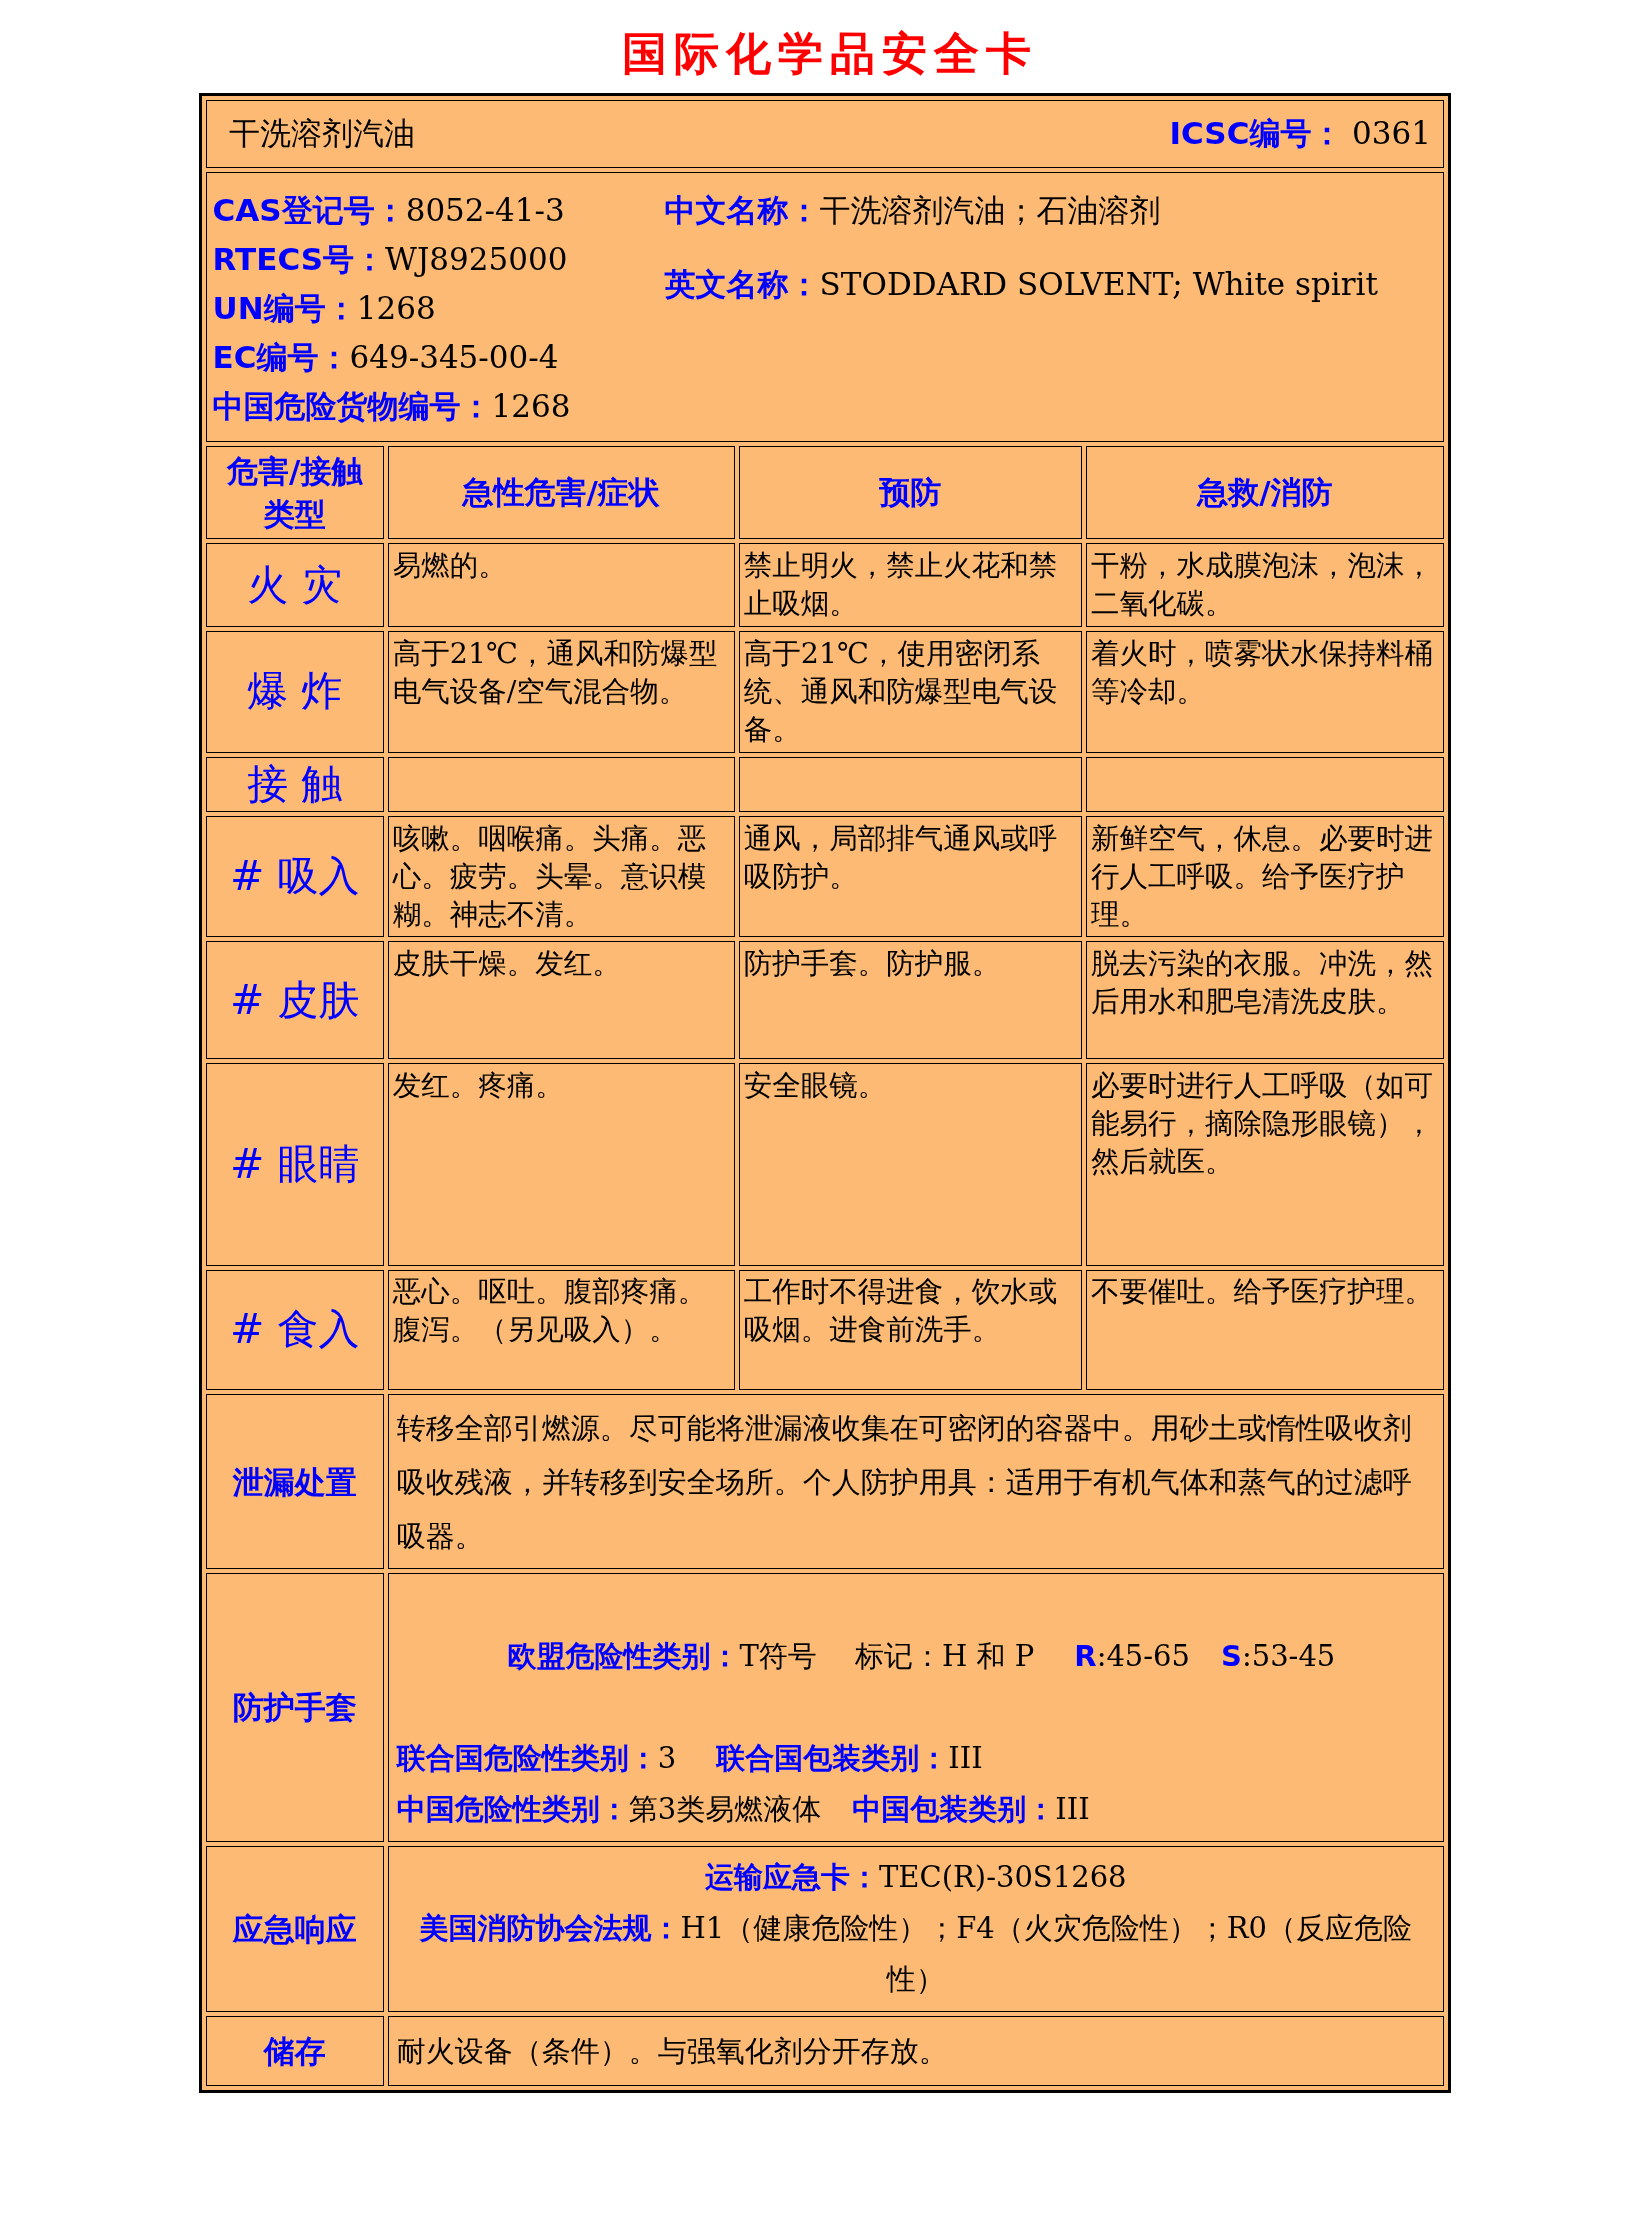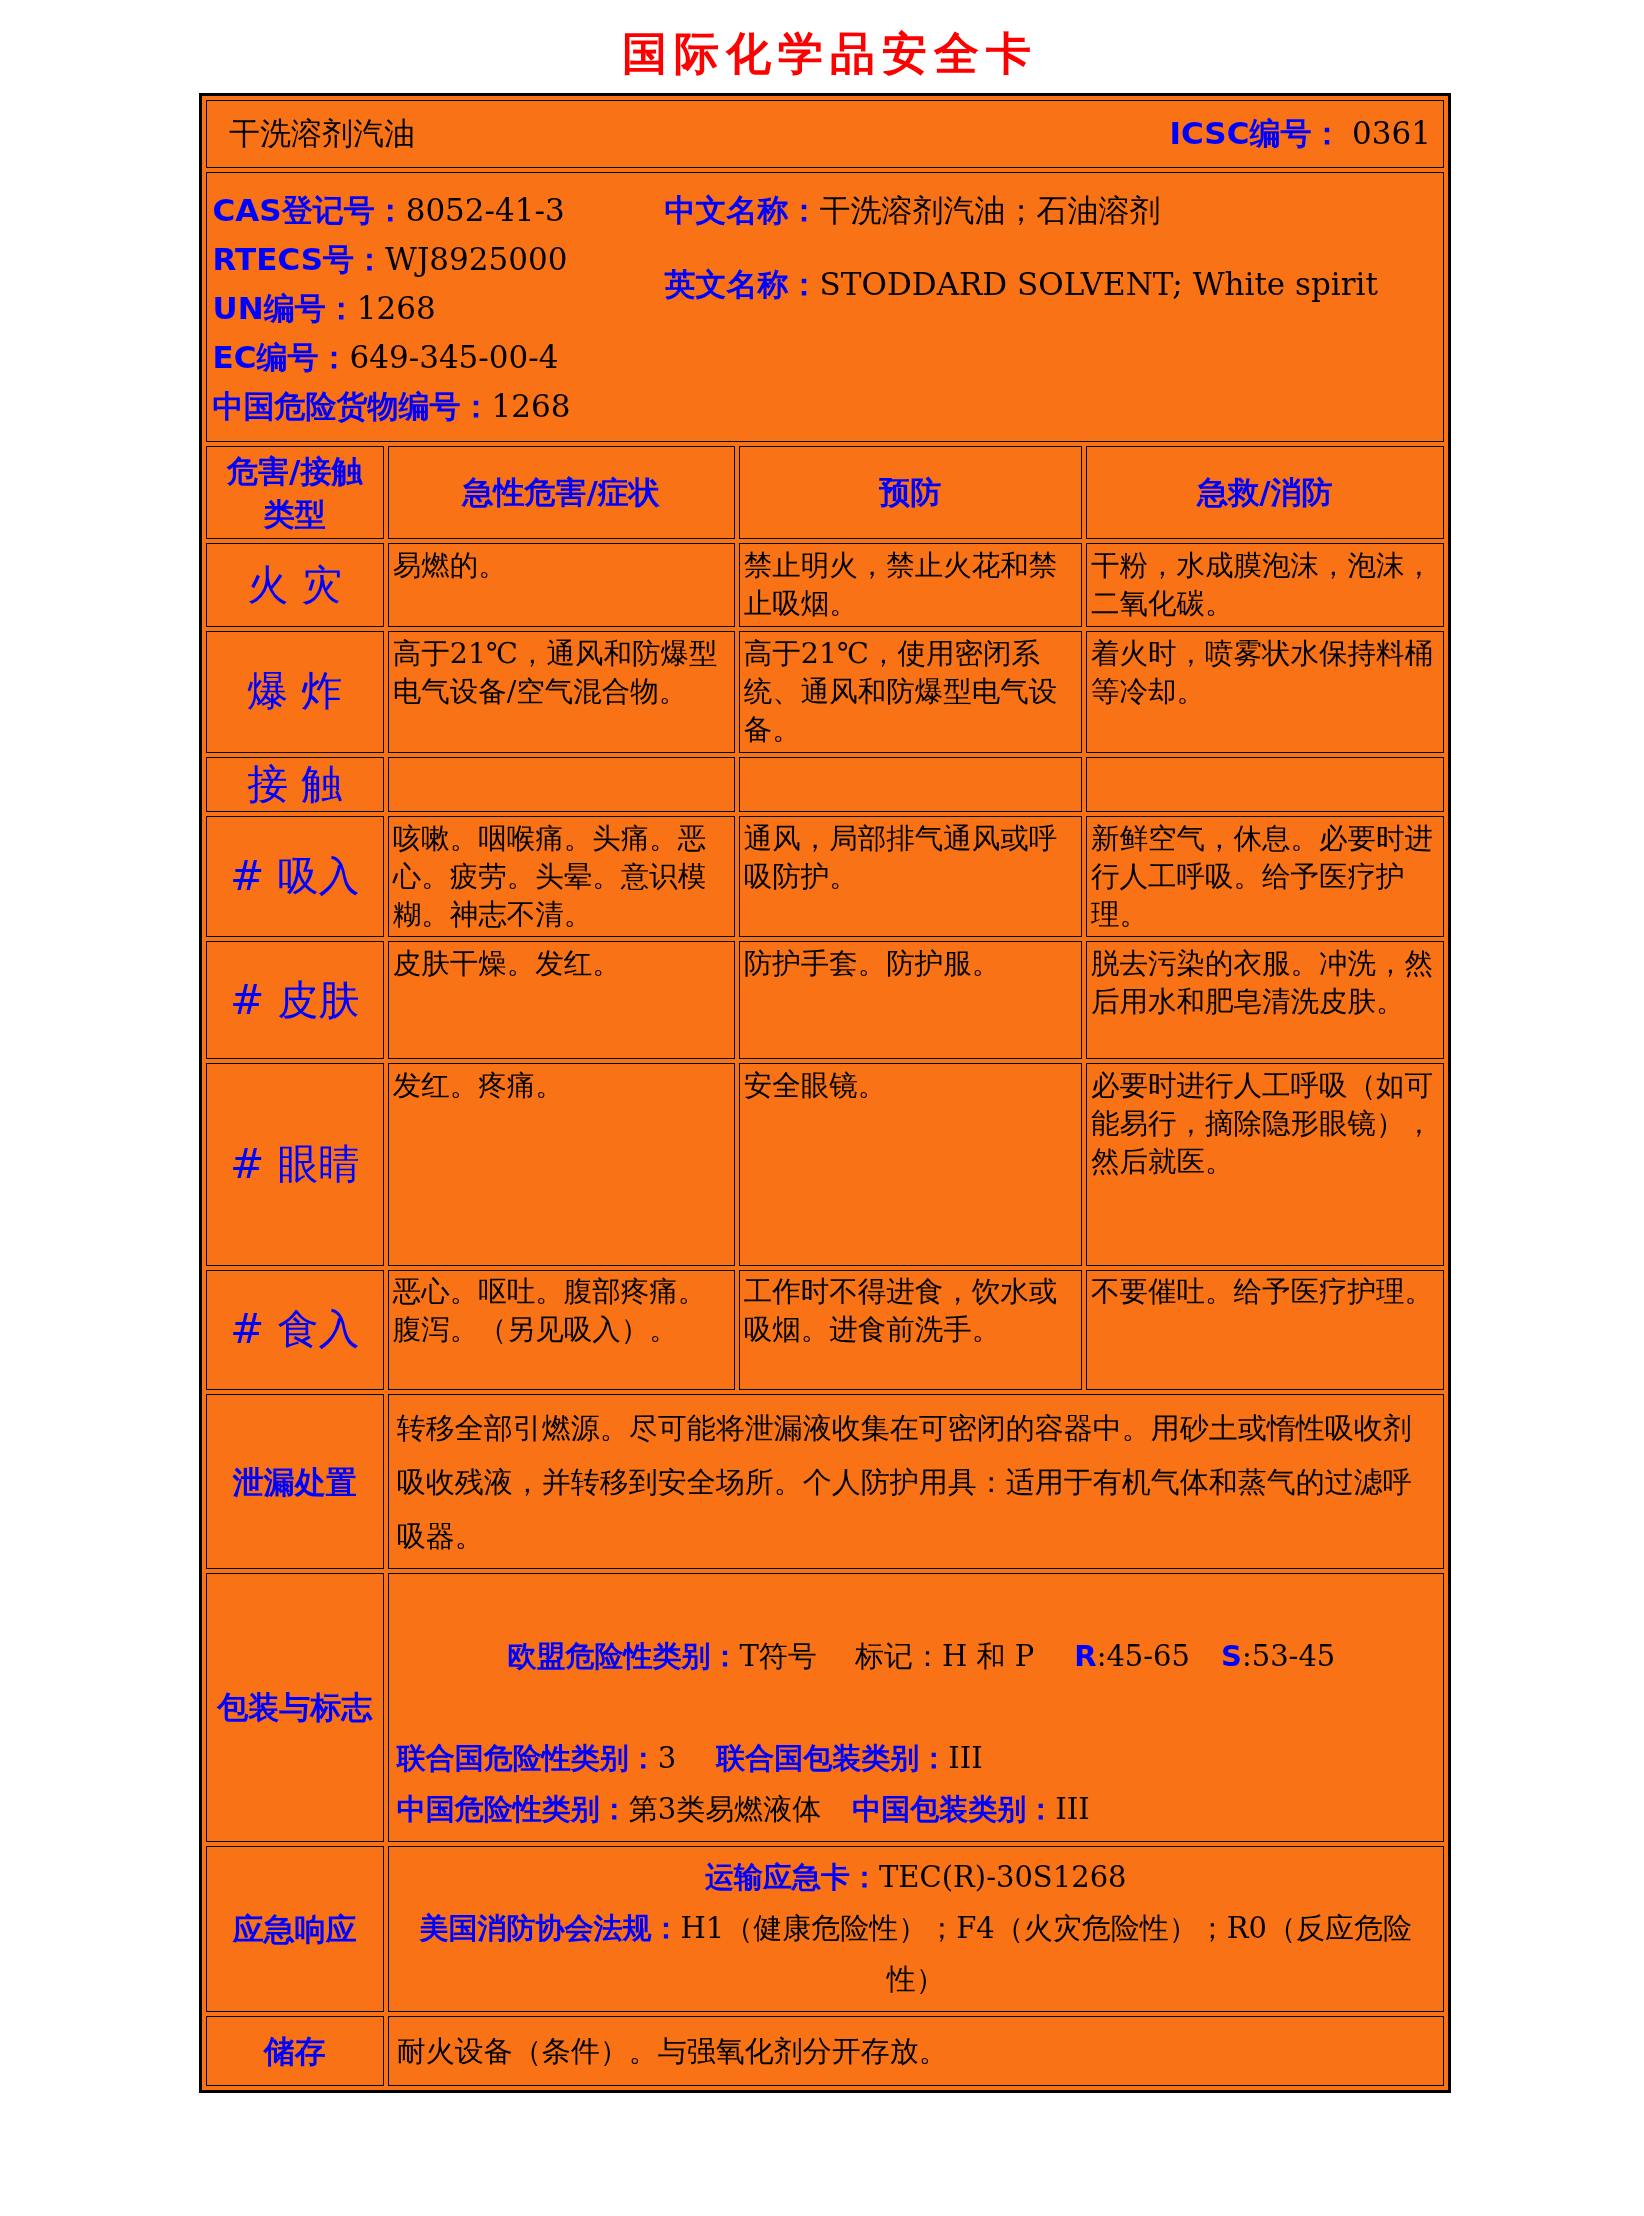--- a/index.html
+++ b/index.html
@@ -27,21 +27,21 @@
     font-family: "DejaVu Serif", "Liberation Serif", serif;
   }
   table.card {
     margin-left: 199px;
     margin-top: 15.3px;
     width: 1252px;
     table-layout: fixed;
     border-collapse: separate;
     border-spacing: 4.2px;
     border: 3.5px solid #000000;
-    background: #f97316;
+    background: #fdba74;
   }
   td {
     border: 1.4px solid #000000;
     vertical-align: top;
     overflow: hidden;
     word-break: break-all;
   }
   
   .serif { font-family: "DejaVu Serif", "Liberation Serif", serif; }
   .blue-bold {
@@ -242,21 +242,21 @@
         <td class="cellbody">工作时不得进食，饮水或吸烟。进食前洗手。</td>
         <td class="cellbody">不要催吐。给予医疗护理。</td>
       </tr>
 
       <tr>
         <td class="seclbl blue-bold">泄漏处置</td>
         <td colspan="3" class="secbody spill-body">转移全部引燃源。尽可能将泄漏液收集在可密闭的容器中。用砂土或惰性吸收剂吸收残液，并转移到安全场所。个人防护用具：适用于有机气体和蒸气的过滤呼吸器。</td>
       </tr>
 
       <tr>
-        <td class="seclbl blue-bold">包装与标志</td>
+        <td class="seclbl blue-bold">防护手套</td>
         <td colspan="3" class="secbody pack-body">
           <div class="sec-line pre">
             <span class="blue-bold">欧盟危险性类别：</span><span class="black-val pre">T符号　 标记：H 和 P</span><span class="blue-bold gap-lg">R</span><span class="black-val">:45-65</span><span class="blue-bold gap-md">S</span><span class="black-val">:53-45</span>
           </div>
           <div class="sec-line">
             <span class="blue-bold">联合国危险性类别：</span><span class="black-val">3</span><span class="blue-bold gap-lg">联合国包装类别：</span><span class="black-val">III</span>
           </div>
           <div class="sec-line">
             <span class="blue-bold">中国危险性类别：</span><span class="black-val">第3类易燃液体</span><span class="blue-bold gap-md">中国包装类别：</span><span class="black-val">III</span>
           </div>

